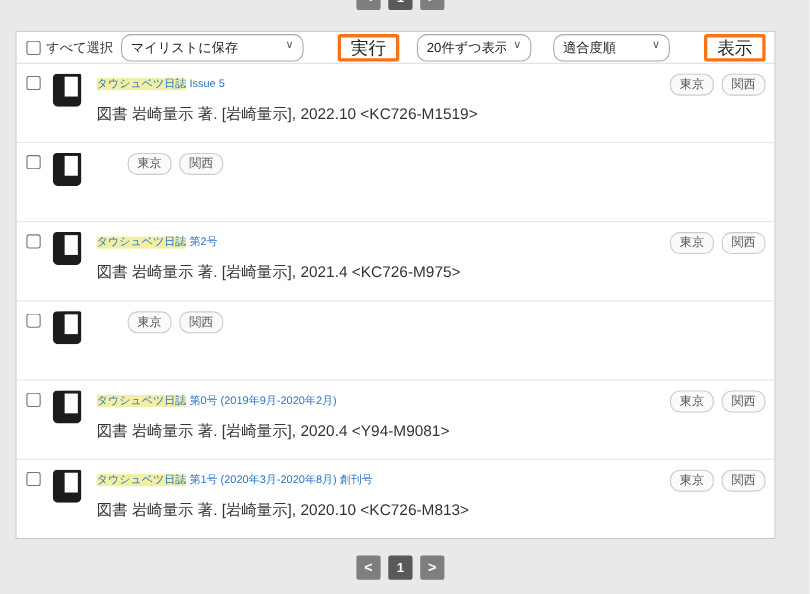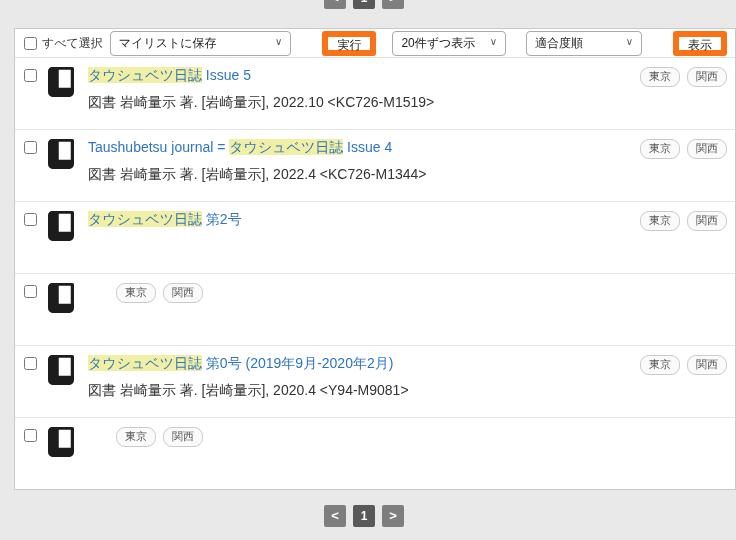--- a/index.html
+++ b/index.html
@@ -33,21 +33,21 @@
     text-align: center;
     cursor: pointer;
     font-family: "Liberation Sans", sans-serif;
     padding: 0;
   }
   .pager-btn.current { background: #595959; font-size: 12px; }
 
   
   .panel {
     position: absolute;
-    left: 14px; right: 0;
+    left: 14px; right: 31px;
     top: 28px;
     height: 462px;
     background: #fff;
     border: 1px solid #c9c9c9;
   }
 
   
   .toolbar {
     height: 29px;
     display: flex;
@@ -67,59 +67,59 @@
     right: 9px; top: 5px;
     font-size: 10px;
     color: #555;
     pointer-events: none;
   }
   .select-wrap select {
     width: 100%; height: 25px;
     appearance: none;
     -webkit-appearance: none;
     border: 1px solid #a9a9a9;
-    border-radius: 4px;
+    border-radius: 9px;
     background: #fff;
     font-size: 12px;
     color: #222;
     padding: 0 22px 0 8px;
     font-family: "Liberation Sans", "DejaVu Sans", sans-serif;
   }
   .w-action { width: 227px; }
   .w-perpage { width: 142px; margin-left: 9px; }
   .w-sort { width: 145px; margin-left: 13px; }
 
   .tb-btn {
     height: 25px;
     padding: 0 9px;
-    border: 6px solid #f97316;
+    border: 3px solid #f97316;
     border-radius: 3px;
     background: #fff;
-    font-size: 12px;
+    font-size: 16px;
     color: #222;
     cursor: pointer;
     white-space: nowrap;
     font-family: "Liberation Sans", "DejaVu Sans", sans-serif;
     margin-left: 24px;
   }
 
   
   .row {
     display: flex;
     align-items: flex-start;
     height: 72px;
     padding: 8px 8px 0 9px;
     border-bottom: 1px solid #e5e5e5;
   }
   .row:last-child { border-bottom: none; }
   .row input[type="checkbox"] { width: 13px; height: 13px; margin-top: 3px; }
   .book-icon { margin: 0 14px 0 11px; flex: 0 0 auto; margin-top: 1px; }
   .row-main { flex: 1 1 auto; min-width: 0; }
   .row-title {
-    font-size: 14px;
+    font-size: 10px;
     line-height: 17px;
     color: #2d74c4;
     text-decoration: none;
     display: inline-block;
     cursor: pointer;
   }
   .row-title .hl { background: #f1efa4; }
   .row-meta {
     font-size: 14px;
     color: #333;
@@ -186,40 +186,37 @@
   </div>
 
   <div class="row">
     <input type="checkbox" style="">
     <span class="book-icon">
       <svg width="26" height="30" viewBox="0 0 26 30" aria-hidden="true">
         <path d="M4 0 H24 C25.1 0 26 0.9 26 2 V25 C26 27.8 23.8 30 21 30 H5 C2.2 30 0 27.8 0 25 V4 C0 1.8 1.8 0 4 0 Z" fill="#1c1c1c"></path>
         <rect x="9.5" y="1.5" width="14.5" height="20.5" fill="#fff" stroke="#1c1c1c" stroke-width="2.5"></rect>
       </svg>
     </span>
-    <span class="row-main">
-      <a class="row-title"><span>Taushubetsu journal = </span><span class="hl">タウシュベツ日誌</span><span> Issue 4</span></a>
-      <div class="row-meta">図書 岩崎量示 著. [岩崎量示], 2022.4 &lt;KC726-M1344&gt;</div>
-    </span>
     <span class="row-tags">
           <span class="tag">東京</span>
           <span class="tag">関西</span>
         </span>
   </div>
 
   <div class="row">
     <input type="checkbox" style="">
     <span class="book-icon">
       <svg width="26" height="30" viewBox="0 0 26 30" aria-hidden="true">
         <path d="M4 0 H24 C25.1 0 26 0.9 26 2 V25 C26 27.8 23.8 30 21 30 H5 C2.2 30 0 27.8 0 25 V4 C0 1.8 1.8 0 4 0 Z" fill="#1c1c1c"></path>
         <rect x="9.5" y="1.5" width="14.5" height="20.5" fill="#fff" stroke="#1c1c1c" stroke-width="2.5"></rect>
       </svg>
     </span>
     <span class="row-main">
       <a class="row-title"><span class="hl">タウシュベツ日誌</span><span> 第2号</span></a>
+      <div class="row-meta">図書 岩崎量示 著. [岩崎量示], 2021.4 &lt;KC726-M975&gt;</div>
     </span>
     <span class="row-tags">
           <span class="tag">東京</span>
           <span class="tag">関西</span>
         </span>
   </div>
 
   <div class="row">
     <input type="checkbox" style="">
     <span class="book-icon">
@@ -252,20 +249,24 @@
         </span>
   </div>
 
   <div class="row">
     <input type="checkbox" style="">
     <span class="book-icon">
       <svg width="26" height="30" viewBox="0 0 26 30" aria-hidden="true">
         <path d="M4 0 H24 C25.1 0 26 0.9 26 2 V25 C26 27.8 23.8 30 21 30 H5 C2.2 30 0 27.8 0 25 V4 C0 1.8 1.8 0 4 0 Z" fill="#1c1c1c"></path>
         <rect x="9.5" y="1.5" width="14.5" height="20.5" fill="#fff" stroke="#1c1c1c" stroke-width="2.5"></rect>
       </svg>
+    </span>
+    <span class="row-main">
+      <a class="row-title"><span class="hl">タウシュベツ日誌</span><span> 第1号 (2020年3月-2020年8月) 創刊号</span></a>
+      <div class="row-meta">図書 岩崎量示 著. [岩崎量示], 2020.10 &lt;KC726-M813&gt;</div>
     </span>
     <span class="row-tags">
           <span class="tag">東京</span>
           <span class="tag">関西</span>
         </span>
   </div>
 </div>
 </div>
 
 <div class="pager bottom">

